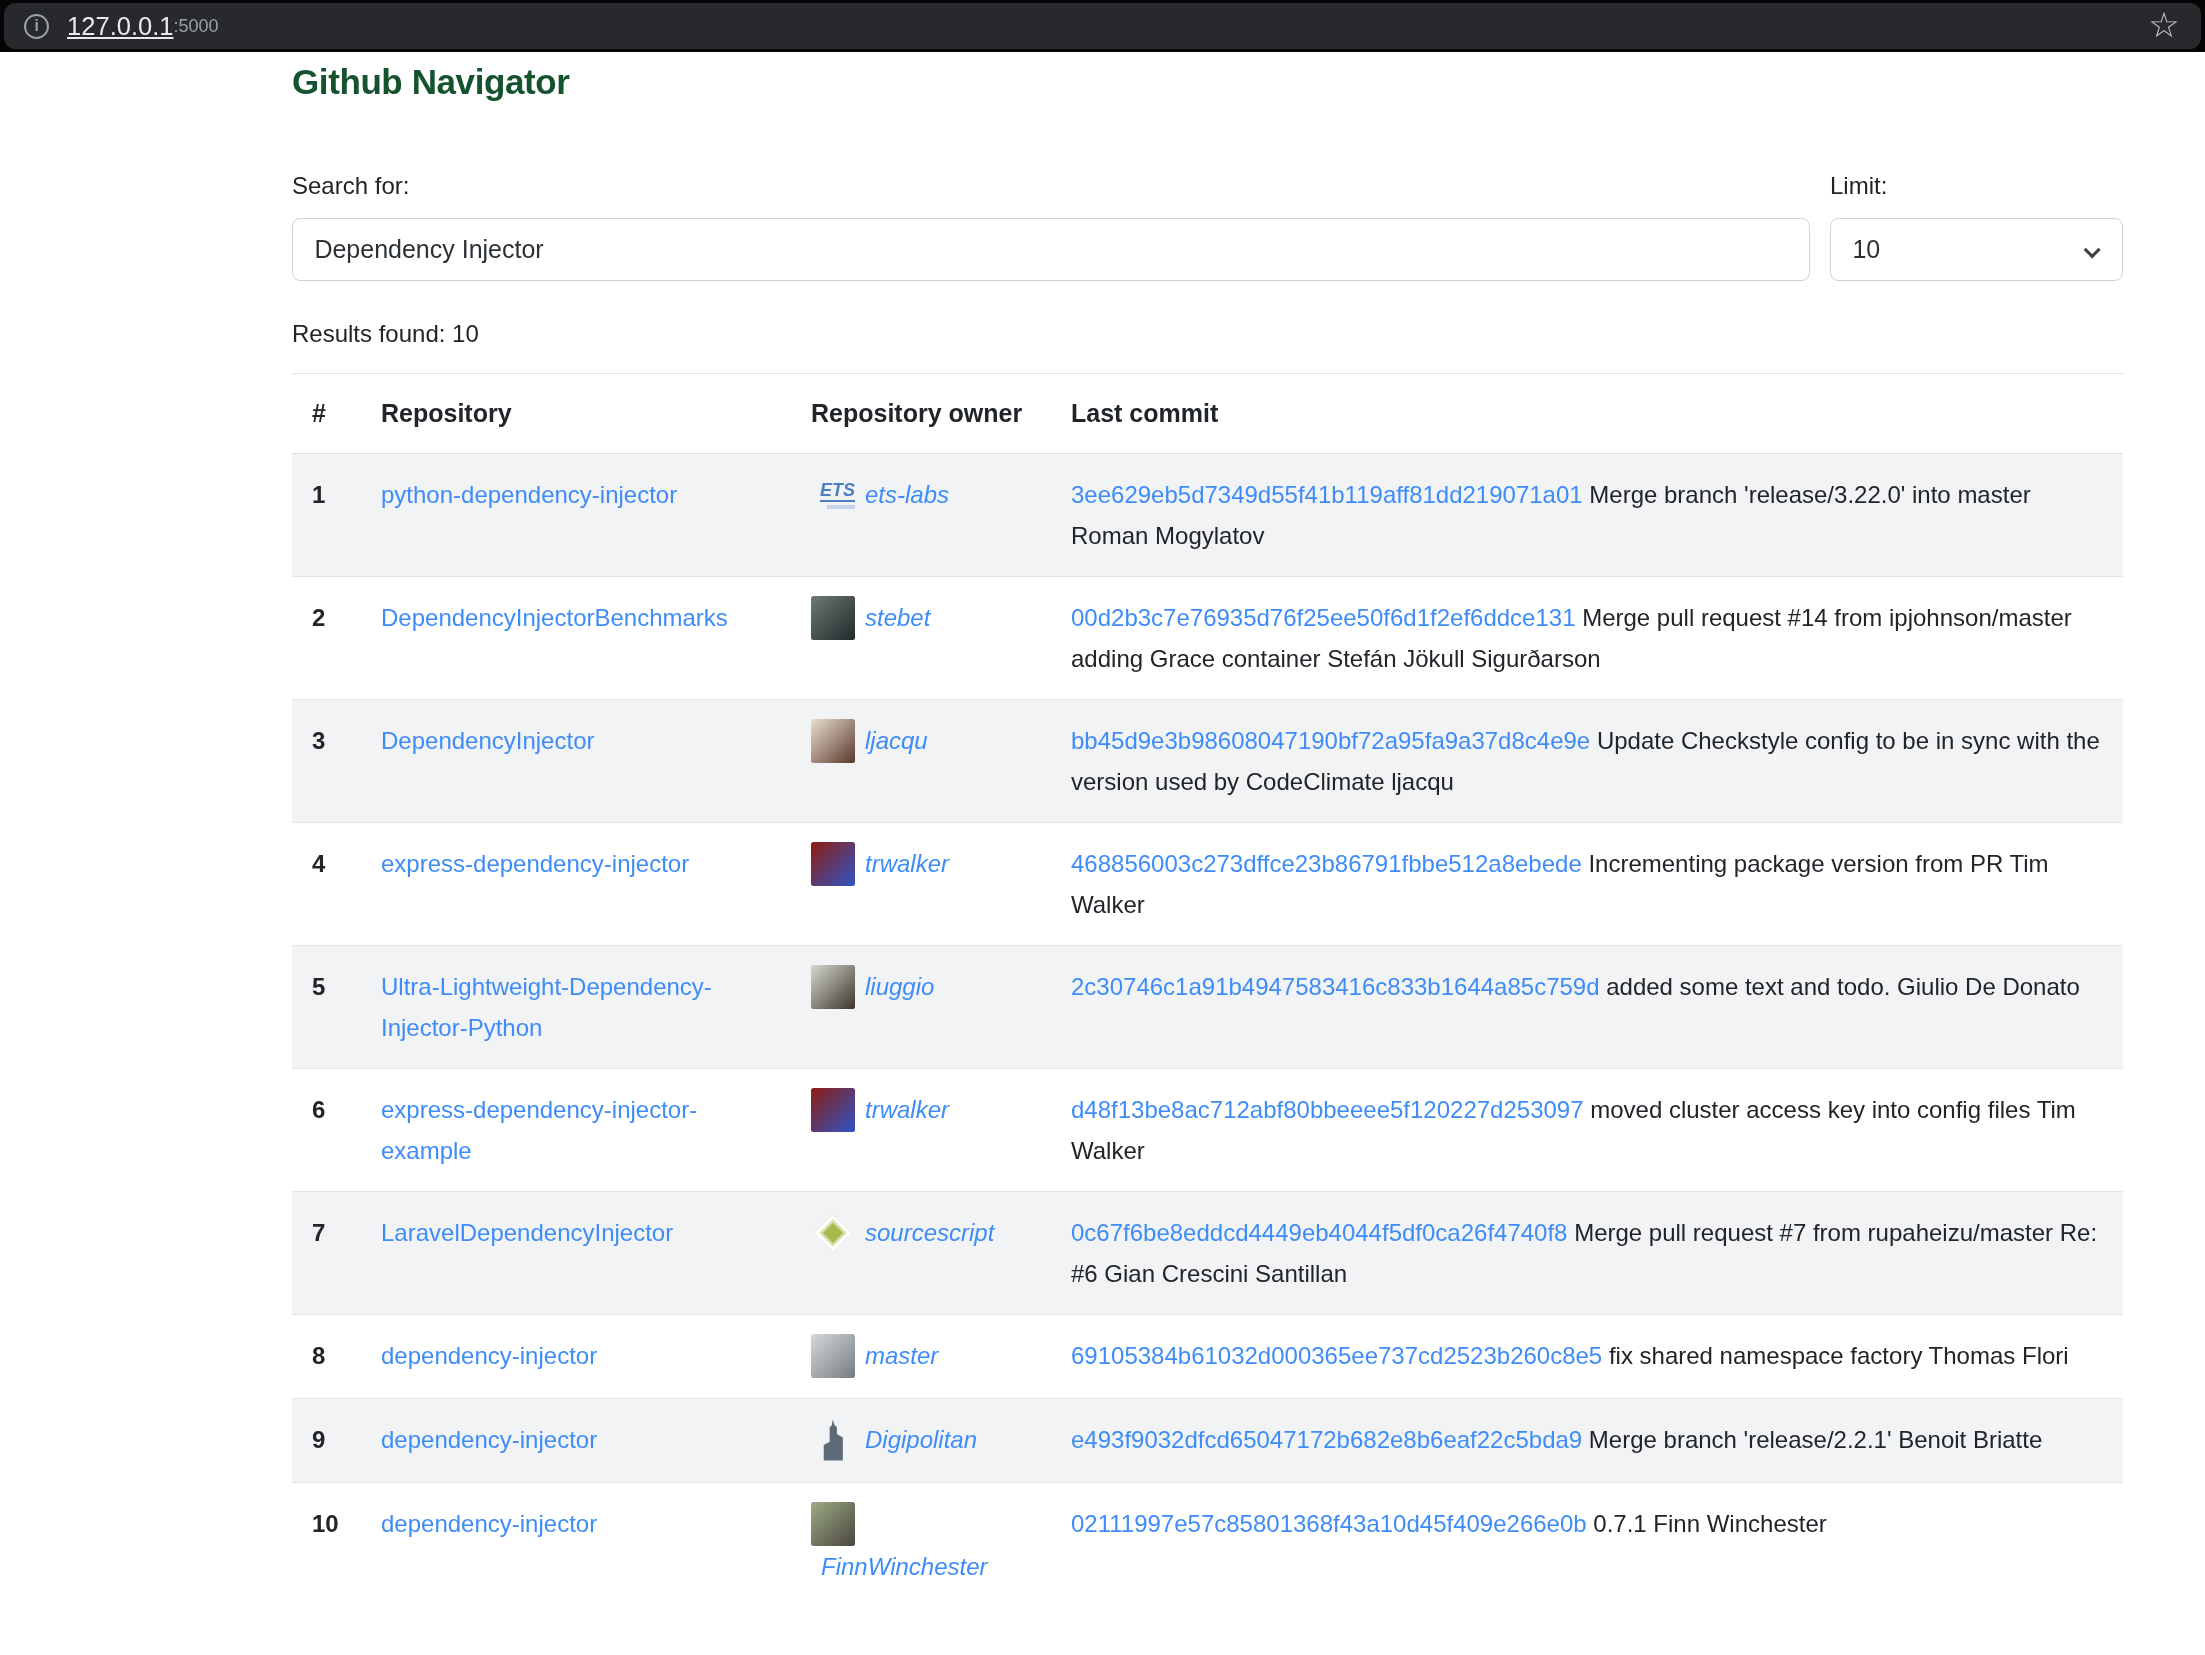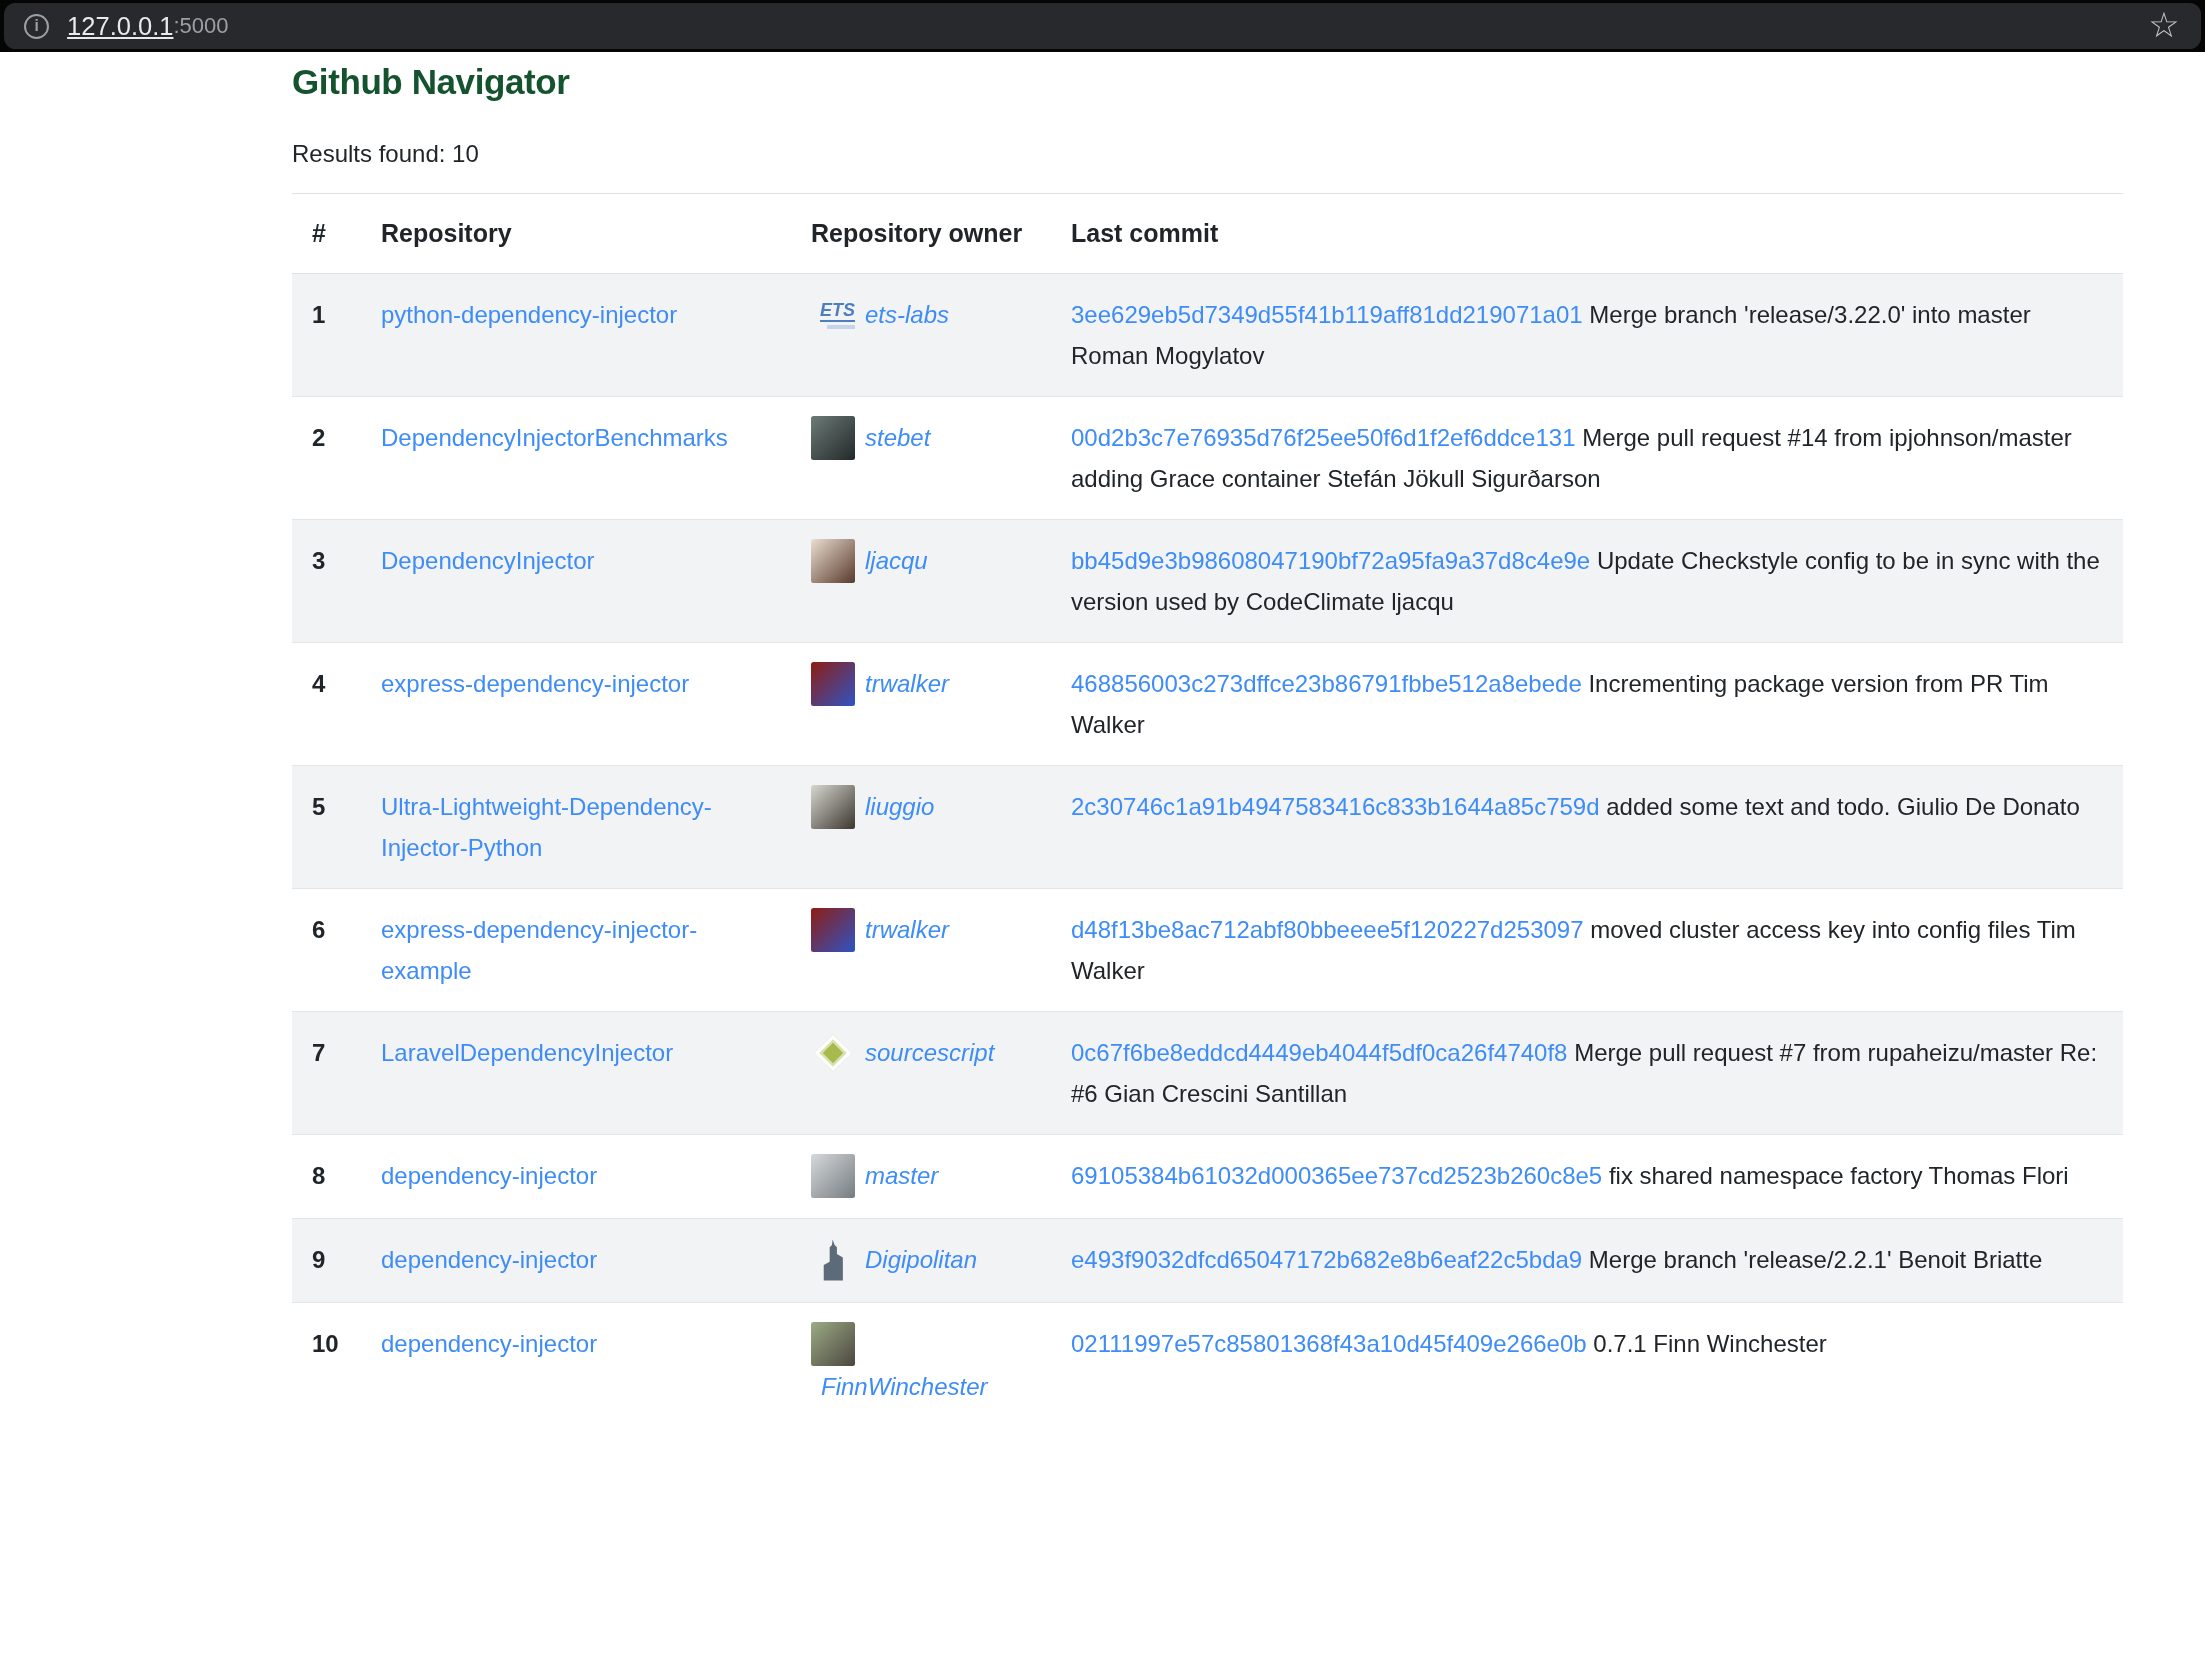--- a/index.html
+++ b/index.html
@@ -19,21 +19,21 @@
     height:46px; background:#28292d; border-radius:11.5px;
     display:flex; align-items:center; padding:0 21.4px 0 20px;
   }
   .info-icon {
     width:25px; height:25px; border-radius:50%;
     border:2.5px solid #9aa0a6; color:#9aa0a6;
     display:flex; align-items:center; justify-content:center;
     font-size:15.6px; font-weight:700; margin-right:18px; flex:0 0 auto;
   }
   .url-host { color:#e8eaed; font-size:25.5px;text-decoration:underline; }
-  .url-port { color:#9aa0a6; font-size:22px; }
+  .url-port { color:#9aa0a6; font-size:18px; }
   .chrome-spacer { flex:1; }
   .star-icon { color:#c4c7cb; font-size:35px; line-height:1; margin-top:-3.3px; }
   
   .content { margin:0 82px 0 292px; padding-top:10px; }
   h1.page-title { margin:0; font-size:35px; line-height:1.12; font-weight:700; color:#14532d; letter-spacing:-0.4px; }
   .form-row { display:flex; gap:20px; margin-top:71px; align-items:flex-start; }
   .search-col { flex:1; }
   .limit-col { width:293px; position:relative; }
   .field-label { display:block; font-size:24px; margin-bottom:18px; color:#212529; }
   .text-input, .limit-select {
@@ -98,20 +98,33 @@
     <span class="url-host">127.0.0.1</span>
       <span class="url-port">:5000</span>
     <span class="chrome-spacer"></span>
     <span class="star-icon">☆</span>
   </div>
 </div>
 
 <div class="content">
   <h1 class="page-title">Github Navigator</h1>
 
+  <div class="form-row">
+    <div class="search-col">
+      <label class="field-label">Search for:</label>
+      <input class="text-input" type="text" value="Dependency Injector" style="">
+    </div>
+    <div class="limit-col">
+      <label class="field-label">Limit:</label>
+      <select class="limit-select">
+        <option>10</option>
+      </select>
+      <span class="select-caret"></span>
+    </div>
+  </div>
 
   <div class="results-count">Results found: 10</div>
 
   <table class="results">
     <colgroup>
       <col style="width:69px">
         <col style="width:430px">
         <col style="width:260px">
         <col>
     </colgroup>

